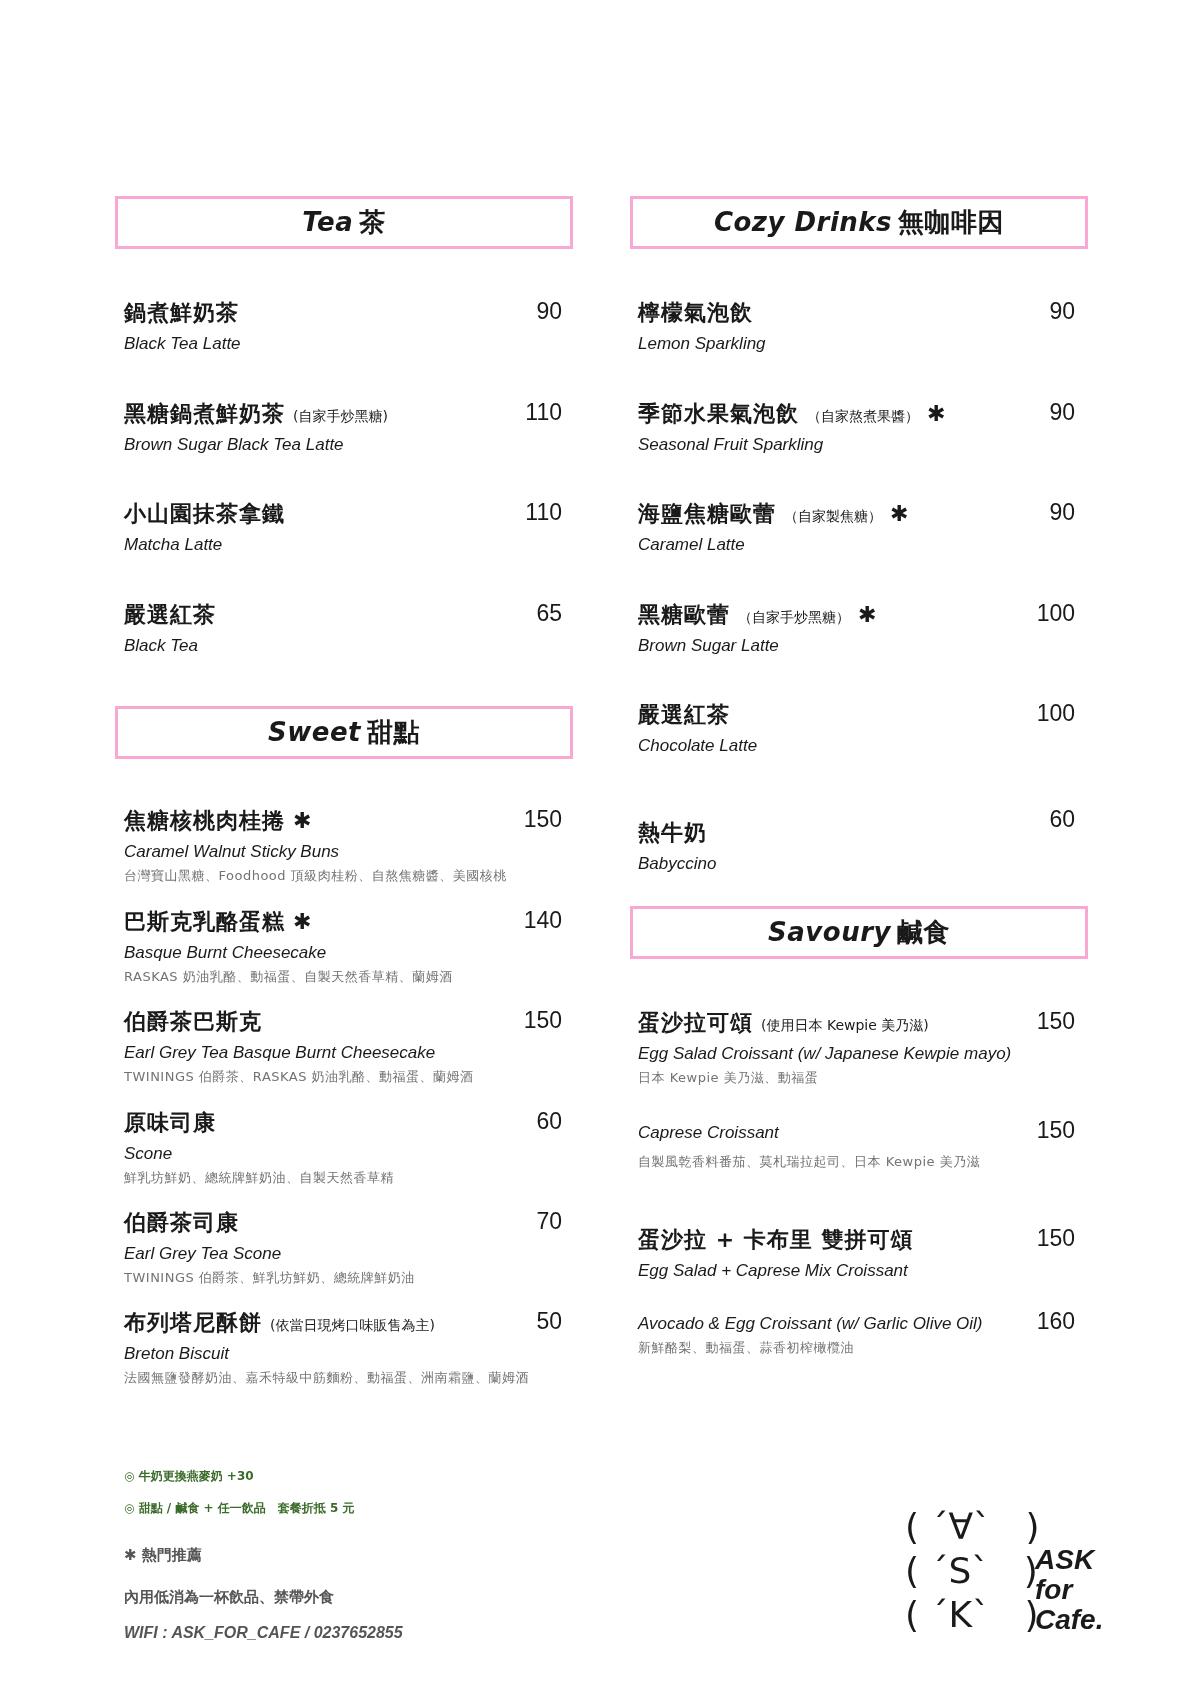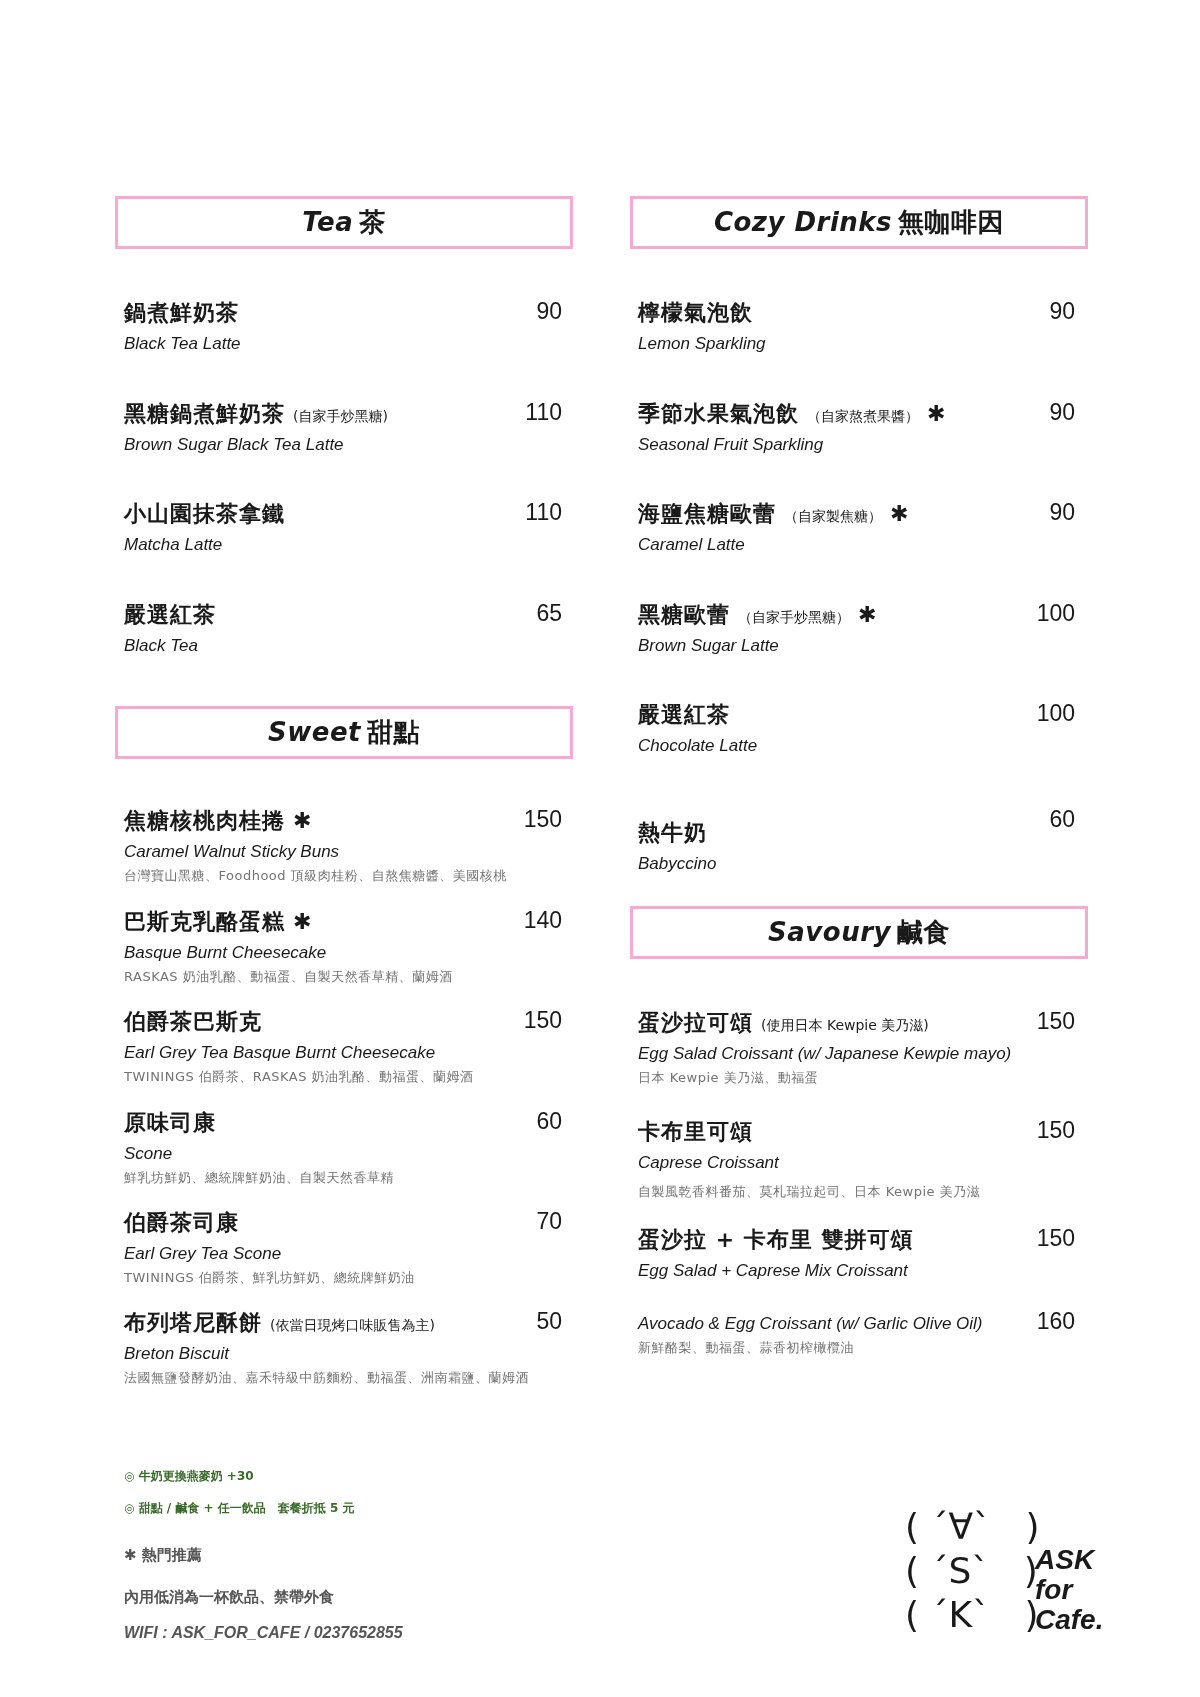--- a/index.html
+++ b/index.html
@@ -188,23 +188,20 @@
   <div class="row">
       <span class="name">蛋沙拉可頌</span>
       <span class="note">(使用日本 Kewpie 美乃滋)</span>
     </div>
   <div class="en">Egg Salad Croissant (w/ Japanese Kewpie mayo)</div>
   <div class="ing">日本 Kewpie 美乃滋、動福蛋</div>
 </div>
 <div class="price" style="left:1005px;top:1008px;">150</div>
 
 <div class="item" style="left:638px;top:1117px;">
-  <div class="row">
-      <span class="name">卡布里可頌</span>
-    </div>
   <div class="en">Caprese Croissant</div>
   <div class="ing" style="margin-top:10px;">自製風乾香料番茄、莫札瑞拉起司、日本 Kewpie 美乃滋</div>
 </div>
 <div class="price" style="left:1005px;top:1117px;">150</div>
 
 <div class="item" style="left:638px;top:1225px;">
   <div class="row">
       <span class="name">蛋沙拉 + 卡布里 雙拼可頌</span>
     </div>
   <div class="en">Egg Salad + Caprese Mix Croissant</div>

